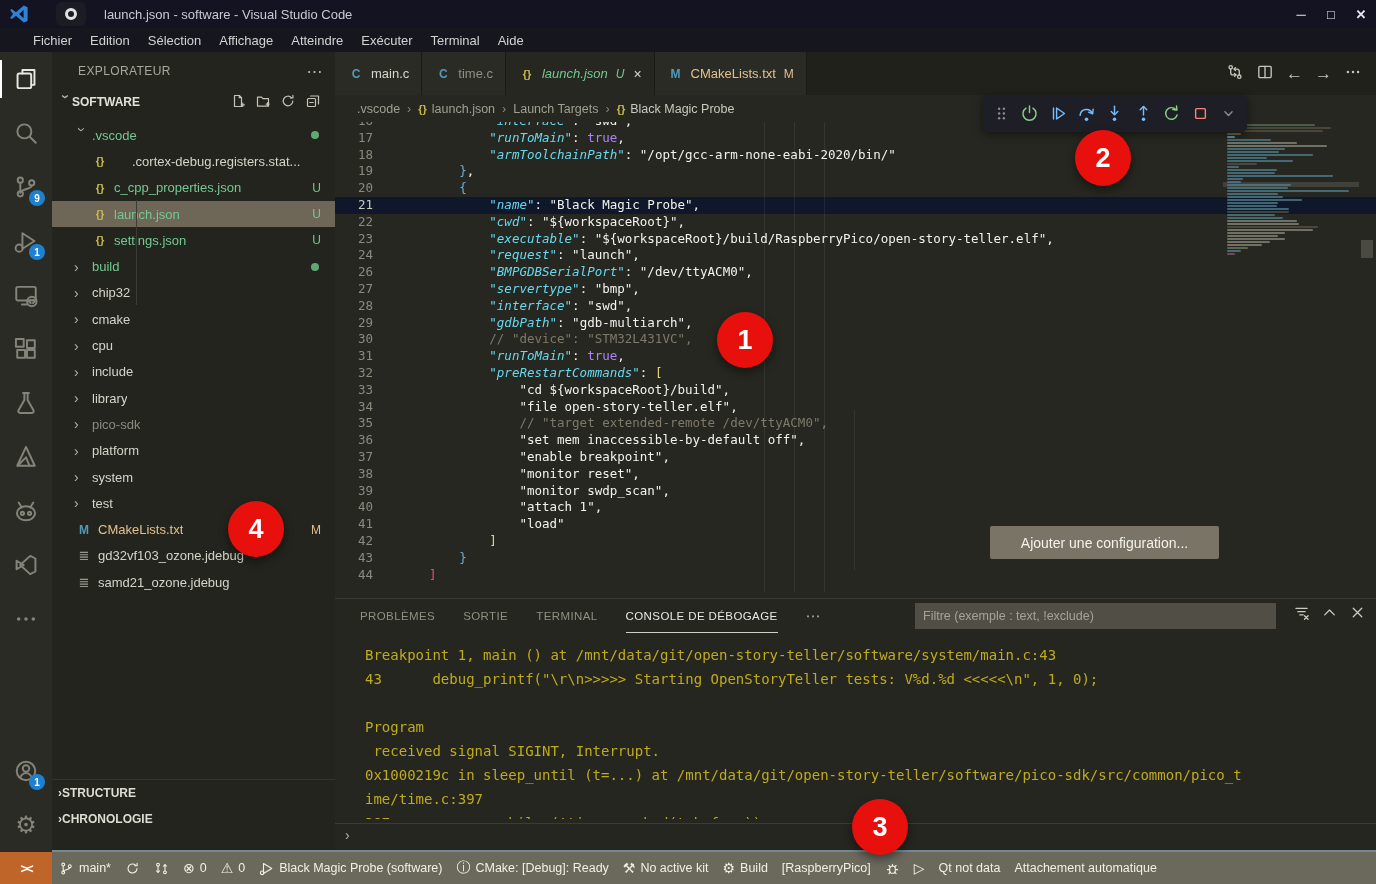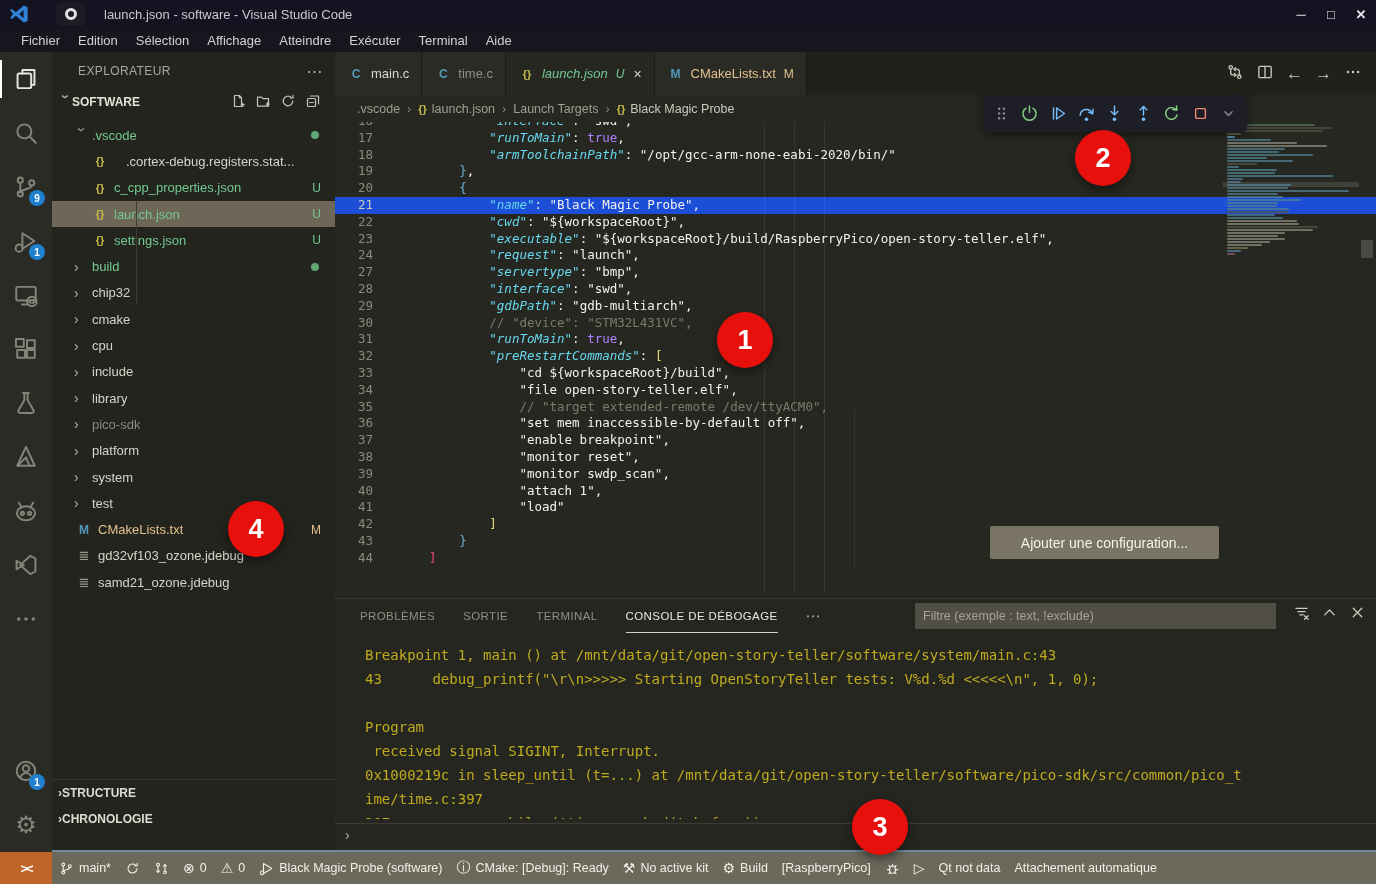--- a/index.html
+++ b/index.html
@@ -10,21 +10,21 @@
   
   .titlebar { position:absolute; left:0; top:0; width:1376px; height:28px; background:#131321; display:flex; align-items:center; color:#c9cad0; font-size:13px; }
   .titlebar .vslogo { width:22px; height:22px; margin-left:8px; }
   .appicon { width:30px; height:24px; margin-left:26px; background:#1c1c24; border-radius:6px; display:flex; align-items:center; justify-content:center; }
   .appicon .ring { width:12px; height:12px; border:3px solid #e2e2e6; border-radius:50%; }
   .title-text { margin-left:18px; }
   .win-controls { position:absolute; right:0; top:0; height:28px; display:flex; }
   .win-btn { width:30px; height:28px; display:flex; align-items:center; justify-content:center; color:#e8e8ec; font-size:13px; font-weight:bold; }
 
   
-  .menubar { position:absolute; left:0; top:28px; width:1376px; height:24px; background:#16161f; display:flex; align-items:flex-start; color:#d2d3d1; font-size:13px; padding-left:12px; }
+  .menubar { position:absolute; left:0; top:28px; width:1376px; height:24px; background:#16161f; display:flex; align-items:flex-start; color:#d2d3d1; font-size:13px; padding-left:24px; }
   .menu-item { padding:0 9px; height:100%; display:flex; align-items:center; }
 
   
   .activitybar { position:absolute; left:0; top:52px; width:52px; height:800px; background:#2b2b26; display:flex; flex-direction:column; }
   .act-item { position:relative; width:52px; height:54px; display:flex; align-items:center; justify-content:center; color:#84847a; }
   .act-item.active { color:#e7e7e2; }
   .act-item.active::before { content:""; position:absolute; left:0; top:8px; bottom:8px; width:2px; background:#fff; }
   .act-item svg { width:26px; height:26px; }
   .act-item .glyph { font-size:24px; line-height:1; }
   .act-badge { position:absolute; right:7px; bottom:8px; min-width:16px; height:16px; border-radius:9px; background:#1f80d0; color:#fff; font-size:10px; display:flex; align-items:center; justify-content:center; padding:0 3px; font-weight:bold; }
@@ -70,21 +70,21 @@
   .bc-sep { margin:0 7px; color:#8a8a7e; }
   .bc-braces { color:#c7ba4b; font-weight:bold; font-size:11px; }
   .bc-last { color:#c9c9be; }
 
   
   .editor { position:absolute; left:0; top:70px; width:1041px; height:476px; overflow:hidden; }
   .code-lines { position:absolute; left:0; top:-9px; width:100%; }
   .cl { position:relative; height:16.8px; display:flex; font-family:"DejaVu Sans Mono", monospace; font-size:12.5px; line-height:16.8px; white-space:pre; }
   .cl .ln { width:38px; text-align:right; color:#8a8a7e; flex:none; }
   .cl .ct { margin-left:26px; }
-  .cl.cur { background:#1d4ed8; }
+  .cl.cur { background:#0f172a; }
   .cl.cur .ln { color:#cbcbbd; }
   .tk-k { color:#66d9ef; font-style:italic; }
   .tk-s { color:#f3f2ec; }
   .tk-p { color:#f3f2ec; }
   .tk-v { color:#ae81ff; }
   .tk-c { color:#7d7a6a; }
   .tk-by { color:#e6db74; }
   .tk-bb { color:#6ab0da; }
   .tk-bm { color:#f1467c; }
   .indent-guide { position:absolute; top:0; width:1px; height:470px; background:rgba(255,255,255,.07); }
@@ -277,21 +277,21 @@
         </span>
     </div>
     <div class="tree" id="tree">
         <div class="tree-row" style="padding-left: 22px;">
           <span class="tree-chev chev open" style="transform:rotate(90deg);">›</span>
           <span class="t-green" style="margin-left:4px; white-space:nowrap; overflow:hidden;">.vscode</span>
           <span class="tree-dot"></span>
         </div>
         <div class="tree-row" style="padding-left: 38px;">
           <span class="ticon json">{}</span>
-          <span class="t-white" style="margin-left:16px; white-space:nowrap; overflow:hidden;">.cortex-debug.registers.stat...</span>
+          <span class="t-white" style="margin-left:22px; white-space:nowrap; overflow:hidden;">.cortex-debug.registers.stat...</span>
         </div>
         <div class="tree-row" style="padding-left: 38px;">
           <span class="ticon json">{}</span>
           <span class="t-green" style="margin-left:4px; white-space:nowrap; overflow:hidden;">c_cpp_properties.json</span>
           <span class="tree-badge t-green">U</span>
         </div>
         <div class="tree-row selected" style="padding-left: 38px;">
           <span class="ticon json">{}</span>
           <span class="t-green" style="margin-left:4px; white-space:nowrap; overflow:hidden;">launch.json</span>
           <span class="tree-badge t-green">U</span>
@@ -434,20 +434,21 @@
       <div class="code-lines" id="code-lines">
           <div class="cl"><span class="ln">16</span><span class="ct"><span class="tk-k">            "interface"</span><span class="tk-p">: </span><span class="tk-s">"swd"</span><span class="tk-p">,</span></span></div>
           <div class="cl"><span class="ln">17</span><span class="ct"><span class="tk-k">            "runToMain"</span><span class="tk-p">: </span><span class="tk-v">true</span><span class="tk-p">,</span></span></div>
           <div class="cl"><span class="ln">18</span><span class="ct"><span class="tk-k">            "armToolchainPath"</span><span class="tk-p">: </span><span class="tk-s">"/opt/gcc-arm-none-eabi-2020/bin/"</span></span></div>
           <div class="cl"><span class="ln">19</span><span class="ct"><span class="tk-bb">        }</span><span class="tk-p">,</span></span></div>
           <div class="cl"><span class="ln">20</span><span class="ct"><span class="tk-bb">        {</span></span></div>
           <div class="cl cur"><span class="ln">21</span><span class="ct"><span class="tk-k">            "name"</span><span class="tk-p">: </span><span class="tk-s">"Black Magic Probe"</span><span class="tk-p">,</span></span></div>
           <div class="cl"><span class="ln">22</span><span class="ct"><span class="tk-k">            "cwd"</span><span class="tk-p">: </span><span class="tk-s">"${workspaceRoot}"</span><span class="tk-p">,</span></span></div>
           <div class="cl"><span class="ln">23</span><span class="ct"><span class="tk-k">            "executable"</span><span class="tk-p">: </span><span class="tk-s">"${workspaceRoot}/build/RaspberryPico/open-story-teller.elf"</span><span class="tk-p">,</span></span></div>
           <div class="cl"><span class="ln">24</span><span class="ct"><span class="tk-k">            "request"</span><span class="tk-p">: </span><span class="tk-s">"launch"</span><span class="tk-p">,</span></span></div>
+          <div class="cl"><span class="ln">26</span><span class="ct"><span class="tk-k">            "BMPGDBSerialPort"</span><span class="tk-p">: </span><span class="tk-s">"/dev/ttyACM0"</span><span class="tk-p">,</span></span></div>
           <div class="cl"><span class="ln">27</span><span class="ct"><span class="tk-k">            "servertype"</span><span class="tk-p">: </span><span class="tk-s">"bmp"</span><span class="tk-p">,</span></span></div>
           <div class="cl"><span class="ln">28</span><span class="ct"><span class="tk-k">            "interface"</span><span class="tk-p">: </span><span class="tk-s">"swd"</span><span class="tk-p">,</span></span></div>
           <div class="cl"><span class="ln">29</span><span class="ct"><span class="tk-k">            "gdbPath"</span><span class="tk-p">: </span><span class="tk-s">"gdb-multiarch"</span><span class="tk-p">,</span></span></div>
           <div class="cl"><span class="ln">30</span><span class="ct"><span class="tk-c">            // "device": "STM32L431VC",</span></span></div>
           <div class="cl"><span class="ln">31</span><span class="ct"><span class="tk-k">            "runToMain"</span><span class="tk-p">: </span><span class="tk-v">true</span><span class="tk-p">,</span></span></div>
           <div class="cl"><span class="ln">32</span><span class="ct"><span class="tk-k">            "preRestartCommands"</span><span class="tk-p">: </span><span class="tk-by">[</span></span></div>
           <div class="cl"><span class="ln">33</span><span class="ct"><span class="tk-s">                "cd ${workspaceRoot}/build"</span><span class="tk-p">,</span></span></div>
           <div class="cl"><span class="ln">34</span><span class="ct"><span class="tk-s">                "file open-story-teller.elf"</span><span class="tk-p">,</span></span></div>
           <div class="cl"><span class="ln">35</span><span class="ct"><span class="tk-c">                // "target extended-remote /dev/ttyACM0",</span></span></div>
           <div class="cl"><span class="ln">36</span><span class="ct"><span class="tk-s">                "set mem inaccessible-by-default off"</span><span class="tk-p">,</span></span></div>

